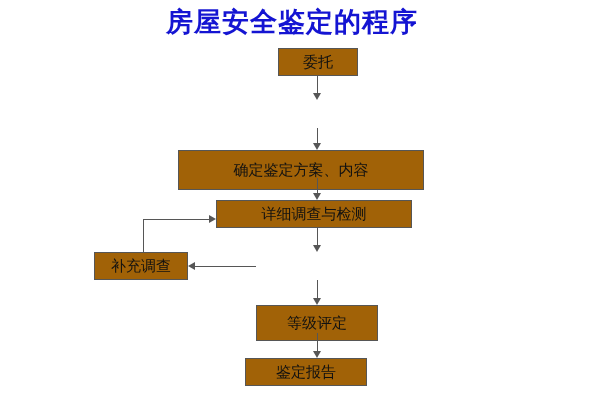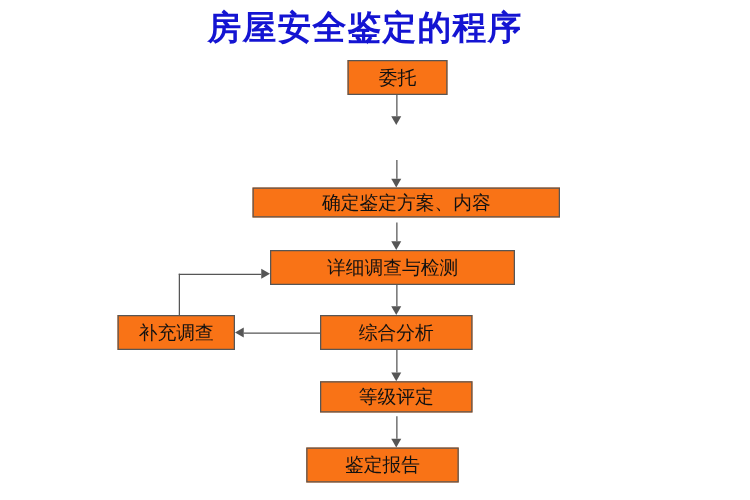--- a/index.html
+++ b/index.html
@@ -26,29 +26,29 @@
     color: #1414d2;
     letter-spacing: 1px;
     font-family: "DejaVu Serif", "Liberation Serif", serif;
     white-space: nowrap;
     margin-left: 40px;
   }
   .node {
     position: absolute;
     box-sizing: border-box;
     border: 1px solid #565656;
-    background: #f97316;
+    background: #a16207;
     color: #111111;
     font-size: 15px;
     line-height: 1;
     display: flex;
     align-items: center;
     justify-content: center;
     white-space: nowrap;
-    font-family: Liberation Sans, sans-serif;
+    font-family: Liberation Serif, serif;
   }
   .node span { display: block; }
   
   .vline {
     position: absolute;
     width: 1px;
     background: #565656;
   }
   .hline {
     position: absolute;
@@ -82,37 +82,34 @@
 
 <div id="canvas">
 
   <div id="title">房屋安全鉴定的程序</div>
 
   <div class="node" style="left:278px; top:48px; width:80px; height:28px;">
     <span>委托</span>
   </div>
 
 
-  <div class="node" style="left:202px; top:150px; width:246px; height:24px;">
+  <div class="node" style="left:178px; top:150px; width:246px; height:40px;">
     <span>确定鉴定方案、内容</span>
   </div>
 
   <div class="node" style="left:94px; top:252px; width:94px; height:28px;">
     <span>补充调查</span>
   </div>
 
   <div class="node" style="left:216px; top:200px; width:196px; height:28px;">
     <span>详细调查与检测</span>
   </div>
 
-  <div class="node" style="left:256px; top:252px; width:122px; height:28px;">
-    <span>综合分析</span>
-  </div>
 
-  <div class="node" style="left:256px; top:305px; width:122px; height:25px;">
+  <div class="node" style="left:256px; top:305px; width:122px; height:36px;">
     <span>等级评定</span>
   </div>
 
   <div class="node" style="left:245px; top:358px; width:122px; height:28px;">
     <span>鉴定报告</span>
   </div>
 
   <div class="vline" style="left:317px; top:76px; height:17px;"></div>
   <div class="arrow-down" style="left:313px; top:93px;"></div>
 

